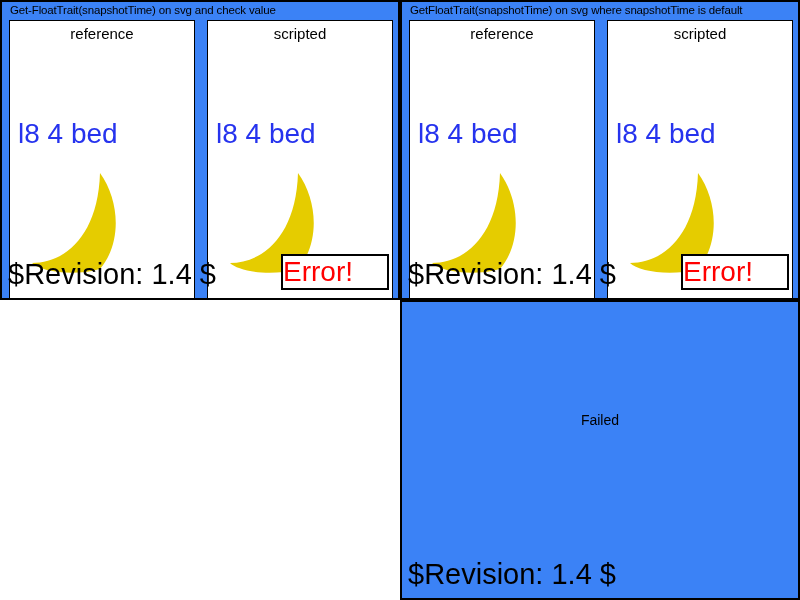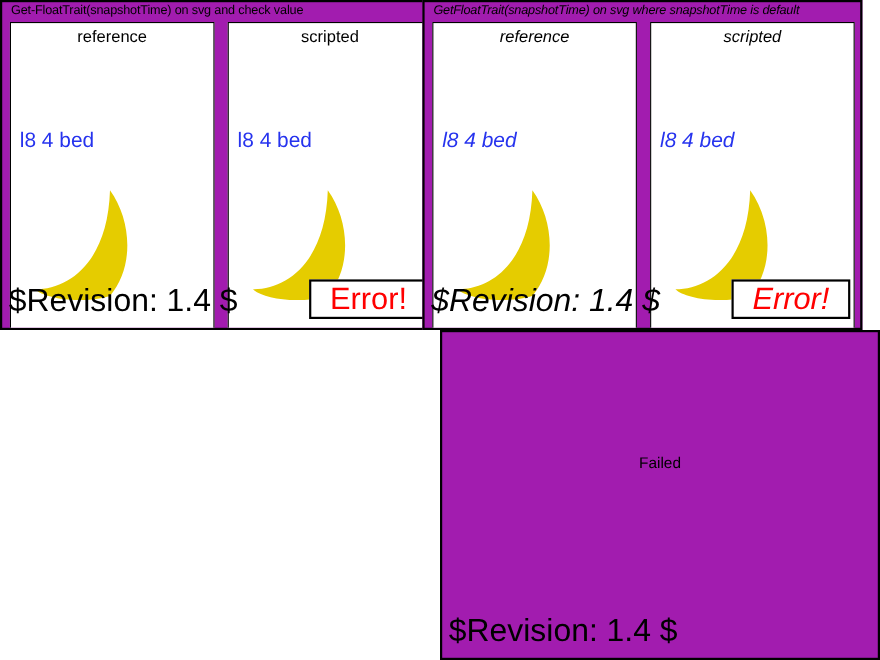--- a/index.html
+++ b/index.html
@@ -20,25 +20,25 @@
     overflow: hidden;
   }
 
   
   .quad {
     position: absolute;
     width: 400px;
     height: 300px;
     box-sizing: border-box;
     border: 2px solid #000000;
-    background: #a21caf;
+    background: #3b82f6;
     overflow: hidden;
   }
   .quad.tl { left: 0;   top: 0;   }
-  .quad.tr { left: 384px; top: 0; font-style: italic; }
+  .quad.tr { left: 400px; top: 0; }
   .quad.bl { left: 0;   top: 300px; }
   .quad.br { left: 400px; top: 300px; }
 
   
   .test-title {
     position: absolute;
     left: 8px;
     top: 2px;
     font-size: 11.5px;
     line-height: 13px;
@@ -75,21 +75,21 @@
     width: 100%;
     text-align: center;
     font-size: 15px;
     color: #000000;
   }
 
   .blue-text {
     position: absolute;
     left: 8px;
     top: 97px;
-    font-size: 19px;
+    font-size: 28px;
     color: #2633ee;
     white-space: nowrap;
   }
 
   .moon-wrap {
     position: absolute;
     left: 18px;
     top: 150px;
     width: 110px;
     height: 105px;
@@ -115,21 +115,20 @@
     box-sizing: border-box;
     border: 2px solid #000000;
     background: #ffffff;
   }
   .error-box .error-text {
     position: absolute;
     left: 0;
     top: 50%;
     transform: translateY(-50%);
     width: 100%;
-    text-align: center;
     font-size: 28px;
     color: #ff0000;
     line-height: 1;
   }
 
   
   .tiny-note {
     position: absolute;
     left: 0;
     top: 197px;

